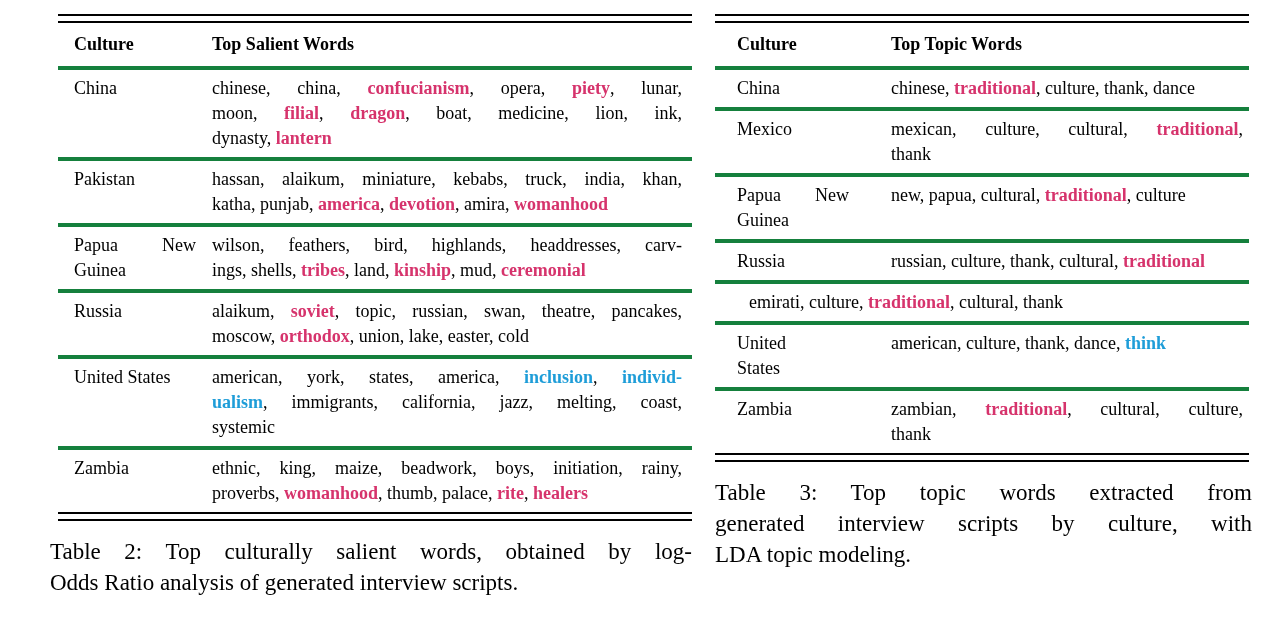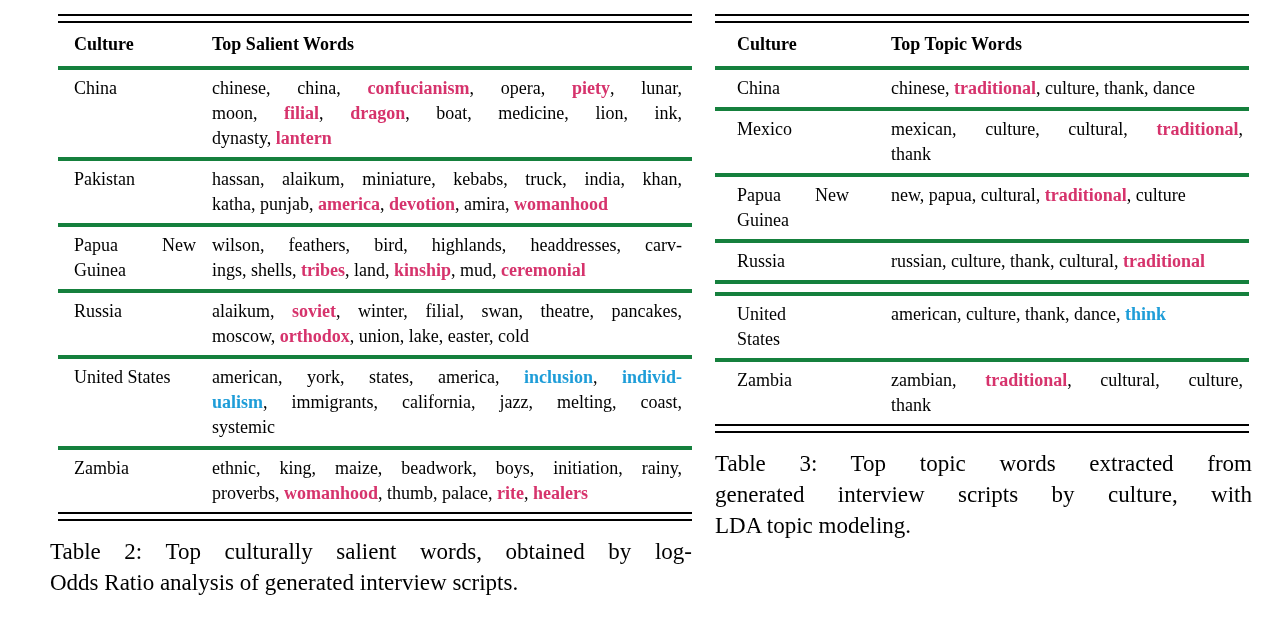--- a/index.html
+++ b/index.html
@@ -117,21 +117,21 @@
             <div class="line fill"><span>wilson, feathers, bird, highlands, headdresses, carv-</span></div>
             <div class="line"><span>ings, shells, </span><span class="hl-pink">tribes</span><span>, land, </span><span class="hl-pink">kinship</span><span>, mud, </span><span class="hl-pink">ceremonial</span></div>
           </div>
         </div>
         <div class="trow">
           <div class="cell culture">
             <div class="line">Russia</div>
           </div>
           <div class="vline"></div>
           <div class="cell words">
-            <div class="line fill"><span>alaikum, </span><span class="hl-pink">soviet</span><span>, winter, filial, swan, theatre, pancakes,</span></div>
+            <div class="line fill"><span>alaikum, </span><span class="hl-pink">soviet</span><span>, topic, russian, swan, theatre, pancakes,</span></div>
             <div class="line"><span>moscow, </span><span class="hl-pink">orthodox</span><span>, union, lake, easter, cold</span></div>
           </div>
         </div>
         <div class="trow">
           <div class="cell culture">
             <div class="line">United States</div>
           </div>
           <div class="vline"></div>
           <div class="cell words">
             <div class="line fill"><span>american, york, states, america, </span><span class="hl-blue">inclusion</span><span>, </span><span class="hl-blue">individ-</span></div>
@@ -200,20 +200,23 @@
           <div class="cell culture">
             <div class="line">Russia</div>
           </div>
           <div class="vline"></div>
           <div class="cell words">
             <div class="line"><span>russian, culture, thank, cultural, </span><span class="hl-pink">traditional</span></div>
           </div>
         </div>
         <div class="trow">
           <div class="vline"></div>
+          <div class="cell words">
+            <div class="line"><span>emirati, culture, </span><span class="hl-pink">traditional</span><span>, cultural, thank</span></div>
+          </div>
         </div>
         <div class="trow">
           <div class="cell culture">
             <div class="line fill">United</div>
             <div class="line">States</div>
           </div>
           <div class="vline"></div>
           <div class="cell words">
             <div class="line"><span>american, culture, thank, dance, </span><span class="hl-blue">think</span></div>
           </div>

